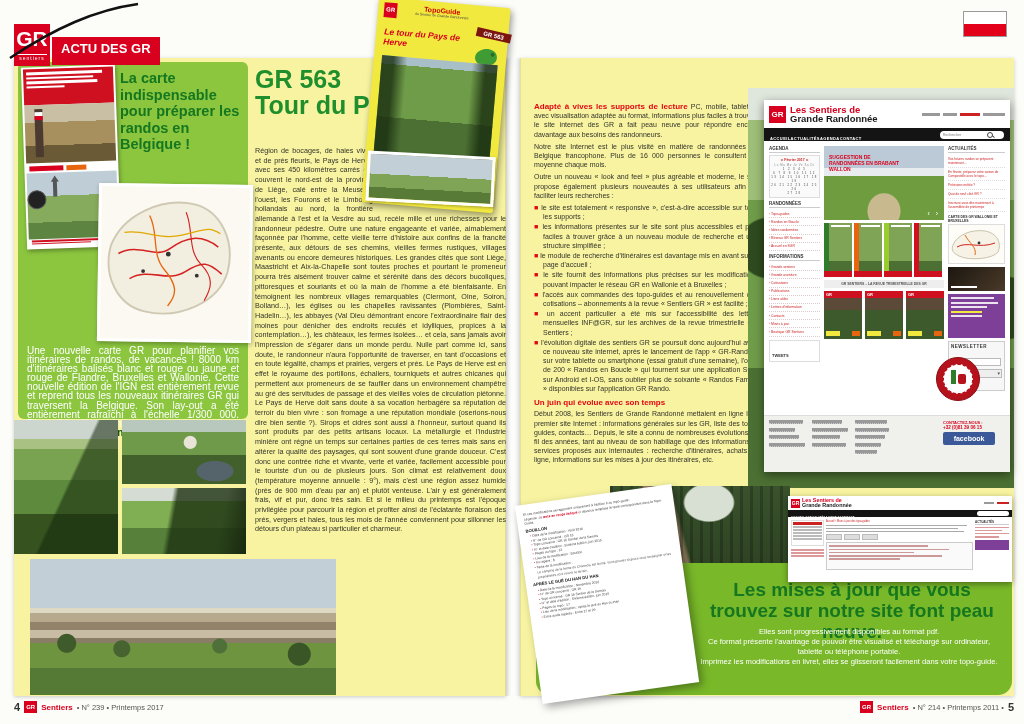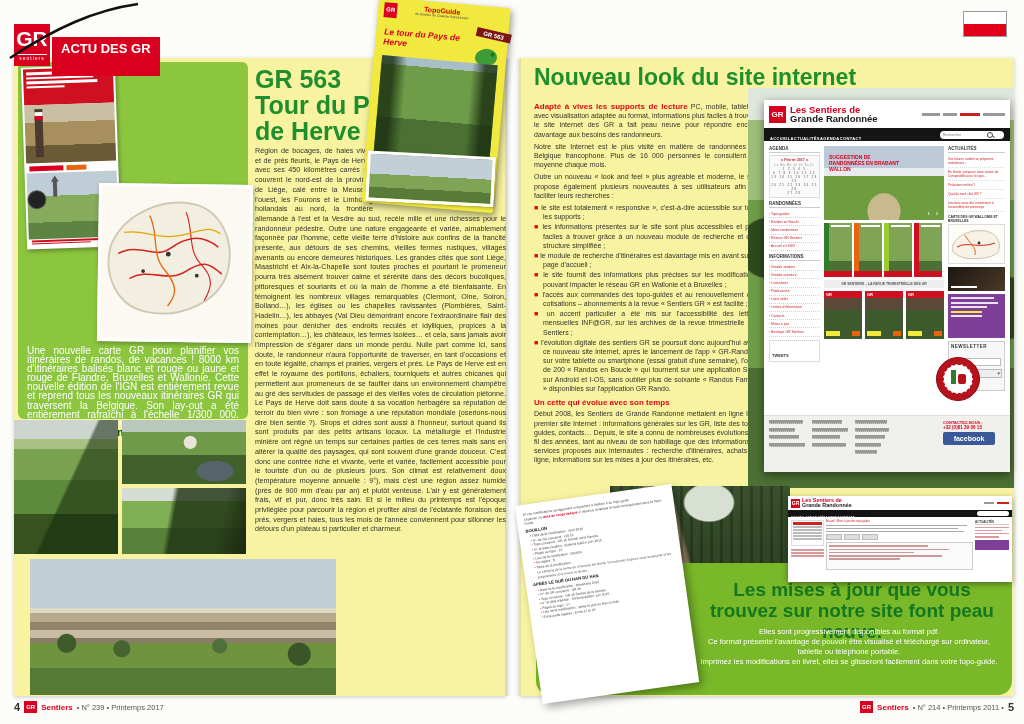--- a/index.html
+++ b/index.html
@@ -3,21 +3,21 @@
 <meta charset="utf-8">
 <style>
   html,body{margin:0;padding:0}
   body{width:1024px;height:724px;background:#fcfcf9;font-family:"Liberation Sans",sans-serif;position:relative;overflow:hidden}
   .abs{position:absolute}
   
   #gr-logo{left:14px;top:24px;width:36px;height:42px;background:#d8001e;color:#fff;text-align:center;z-index:3}
   #gr-logo .big{font-size:21px;font-weight:bold;line-height:30px;display:block}
   #gr-logo .sub{font-size:5px;letter-spacing:1px;display:block;border-top:1px solid #fff;margin:0 3px}
   #swoosh{left:0;top:0;width:150px;height:62px;z-index:4;pointer-events:none}
-  #actu-badge{left:52px;top:37px;background:#d8001e;color:#fff;font-weight:bold;font-size:13px;padding:4px 9px 20px;z-index:2}
+  #actu-badge{left:52px;top:37px;background:#d8001e;color:#fff;font-weight:bold;font-size:13px;padding:4px 9px 9px;z-index:2}
   #waymark{left:963px;top:11px;width:42px;height:24px;border:1px solid #9a9a9a;z-index:2}
   #waymark .w{height:50%;background:#fff}
   #waymark .r{height:50%;background:#e2001a}
   .page{position:absolute;top:58px;height:638px;background:#f7f3a0;box-shadow:0 1px 4px rgba(0,0,0,.2)}
   #page-left{left:14px;width:492px}
   #page-right{left:520px;width:494px}
   #gutter{left:505px;top:58px;width:16px;height:638px;background:linear-gradient(90deg,rgba(0,0,0,.10),rgba(0,0,0,0) 40%,rgba(255,255,255,.4) 55%,rgba(0,0,0,.08));z-index:1}
   
   #promo-box{left:4px;top:4px;width:230px;height:357px;background:#8cc63f;border-radius:6px}
   #promo-title{left:102px;top:8px;width:124px;color:#15771f;font-weight:bold;font-size:14.5px;line-height:16.5px}
@@ -225,20 +225,21 @@
         </div>
       <div class="mc-photo2">
           <div class="mc-spire"></div>
         </div>
       <div class="mc-badge"></div>
       <div class="mc-cap">
           <div class="bar" style="width:90%"></div>
           <div class="bar" style="width:70%"></div>
         </div>
     </div>
+    <div id="promo-title" class="abs">La carte indispensable pour préparer les randos en Belgique !</div>
     <div id="belgium-map" class="abs">
       <svg viewBox="0 0 148 152" width="142" height="146">
         <path d="M10,62 C22,30 62,10 98,18 C124,25 140,55 132,88 C123,120 82,138 46,130 C18,124 2,94 10,62 Z" fill="#f3efe0" stroke="#cfc9b4" stroke-width="2"></path>
         <path d="M18,70 C40,58 56,76 72,64 S104,48 122,62" stroke="#d42222" fill="none" stroke-width="1.6"></path>
         <path d="M30,96 C50,84 70,100 88,88 S112,78 126,90" stroke="#d42222" fill="none" stroke-width="1.6"></path>
         <path d="M50,30 C60,48 52,70 66,86 S80,112 70,124" stroke="#e8650f" fill="none" stroke-width="1.4"></path>
         <path d="M88,26 C96,44 90,66 104,80 S116,104 108,118" stroke="#d42222" fill="none" stroke-width="1.2"></path>
         <path d="M24,48 C44,44 60,56 84,50 S112,40 124,48" stroke="#e0a800" fill="none" stroke-width="1.2"></path>
         <circle cx="70" cy="70" r="2.5" fill="#333"></circle>
           <circle cx="100" cy="92" r="2" fill="#333"></circle>
@@ -249,21 +250,20 @@
   </div>
 
   <div id="ph-hills" class="ph"></div>
   <div id="ph-pond" class="ph"></div>
   <div id="ph-hedge" class="ph"></div>
   <div id="ph-pano" class="ph"></div>
 
   <div id="article-title" class="abs">
     <div>GR 563</div>
     <div>Tour du Pays</div>
-    <div>de Herve</div>
   </div>
   <div id="article-body" class="abs">
     <div id="cover-spacer"></div>
     <span>Région de bocages, de haies vives et de prés fleuris, le Pays de Herve, avec ses 450 kilomètres carrés qui couvrent le nord-est de la province de Liège, calé entre la Meuse à l'ouest, les Fourons et le Limbourg hollandais au nord, la frontière allemande à l'est et la Vesdre au sud, recèle mille et une richesses pour le randonneur pédestre. Outre une nature engageante et variée, aimablement façonnée par l'homme, cette vieille terre d'histoire aux confins de la francité présente, aux détours de ses chemins, vieilles fermes rustiques, villages avenants ou encore demeures historiques. Les grandes cités que sont Liège, Maastricht et Aix-la-Chapelle sont toutes proches et pourtant le promeneur pourra très aisément trouver calme et sérénité dans des décors bucoliques, pittoresques et souriants et où la main de l'homme a été bienfaisante. En témoignent les nombreux villages remarquables (Clermont, Olne, Soiron, Bolland…), les églises ou les chapelles ravissantes (Plombières, Saint-Hadelin…), les abbayes (Val Dieu démontrant encore l'extraordinaire flair des moines pour dénicher des endroits reculés et idylliques, propices à la contemplation…), les châteaux, les fermes isolées… et cela, sans jamais avoir l'impression de s'égarer dans un monde perdu. Nulle part comme ici, sans doute, le randonneur n'aura l'opportunité de traverser, en tant d'occasions et en toute légalité, champs et prairies, vergers et prés. Le Pays de Herve est en effet le royaume des portillons, échaliers, tourniquets et autres chicanes qui permettent aux promeneurs de se faufiler dans un environnement champêtre au gré des servitudes de passage et des vieilles voies de circulation piétonne. Le Pays de Herve doit sans doute à sa vocation herbagère sa réputation de terroir du bien vivre : son fromage a une réputation mondiale (oserions-nous dire bien sentie ?). Sirops et cidres sont aussi à l'honneur, surtout quand ils sont produits par des petits artisans locaux. La métallurgie et l'industrie minière ont régné un temps sur certaines parties de ces terres mais sans en altérer la qualité des paysages, qui sont souvent d'une grande douceur. C'est donc une contrée riche et vivante, verte et variée, facilement accessible pour le touriste d'un ou de plusieurs jours. Son climat est relativement doux (température moyenne annuelle : 9°), mais c'est une région assez humide (près de 900 mm d'eau par an) et plutôt venteuse. L'air y est généralement frais, vif et pur, donc très sain. Et si le milieu du printemps est l'époque privilégiée pour parcourir la région et profiter ainsi de l'éclatante floraison des prés, vergers et haies, tous les mois de l'année conviennent pour sillonner les détours d'un plateau si particulier et charmeur.</span>
   </div>
 
   <div id="topo-cover" class="abs">
     <div id="tc-logo" class="abs">GR</div>
     <div id="tc-series" class="abs">
       <span class="s1">TopoGuide</span>
@@ -274,36 +274,35 @@
     <svg id="tc-belg" class="abs" viewBox="0 0 26 22">
         <path d="M2,10 C4,5 10,2 16,3 C22,4 25,9 23,14 C21,19 13,21 7,19 C3,17 1,14 2,10 Z" fill="#3f9c35"></path>
         <circle cx="19" cy="8" r="2" fill="#2a6e24"></circle>
       </svg>
     <div id="tc-photo" class="abs"></div>
     <div id="tc-inset" class="abs"></div>
   </div>
 </div>
 
 <div id="page-right" class="page">
-  <div id="rp-title" class="abs">Nouveau look du site internet</div>
 
   <div id="rp-col" class="abs">
     <p><span class="lead">Adapté à vives les supports de lecture</span><span> PC, mobile, tablettes avec visualisation adaptée au format, informations plus faciles à trouver, le site internet des GR a fait peau neuve pour répondre encore davantage aux besoins des randonneurs.</span></p>
     <p>Notre site Internet est le plus visité en matière de randonnées en Belgique francophone. Plus de 16 000 personnes le consultent en moyenne chaque mois.</p>
     <p>Outre un nouveau « look and feel » plus agréable et moderne, le site propose également plusieurs nouveautés à ses utilisateurs afin de faciliter leurs recherches :</p>
     <div>
         <div class="b-item">le site est totalement « responsive », c'est-à-dire accessible sur tous les supports ;</div>
         <div class="b-item">les informations présentes sur le site sont plus accessibles et plus faciles à trouver grâce à un nouveau module de recherche et une structure simplifiée ;</div>
         <div class="b-item">le module de recherche d'itinéraires est davantage mis en avant sur la page d'accueil ;</div>
         <div class="b-item">le site fournit des informations plus précises sur les modifications pouvant impacter le réseau GR en Wallonie et à Bruxelles ;</div>
         <div class="b-item">l'accès aux commandes des topo-guides et au renouvellement des cotisations – abonnements à la revue « Sentiers GR » est facilité ;</div>
         <div class="b-item">un accent particulier a été mis sur l'accessibilité des lettres mensuelles INF@GR, sur les archives de la revue trimestrielle GR Sentiers ;</div>
         <div class="b-item">l'évolution digitale des sentiers GR se poursuit donc aujourd'hui avec ce nouveau site internet, après le lancement de l'app « GR-Rando » sur votre tablette ou smartphone (essai gratuit d'une semaine), l'offre de 200 « Randos en Boucle » qui tournent sur une application SGR sur Android et I-OS, sans oublier plus de soixante « Randos Famille » disponibles sur l'application GR Rando.</div>
       </div>
-    <div class="subhead">Un cette qui évolue avec son temps</div>
+    <div class="subhead">Un juin qui évolue avec son temps</div>
     <p>Début 2008, les Sentiers de Grande Randonné mettaient en ligne leur premier site Internet : informations générales sur les GR, liste des topo-guides, contacts… Depuis, le site a connu de nombreuses évolutions au fil des années, tant au niveau de son habillage que des informations et services proposés aux internautes : recherche d'itinéraires, achats en ligne, informations sur les mises à jour des itinéraires, etc.</p>
   </div>
 
   <div id="countryside" class="abs"></div>
 
   <div id="site1" class="abs">
     <div class="wh">
       <div class="wlogo">GR</div>
       <div>
         <span class="b1">Les Sentiers de</span>

